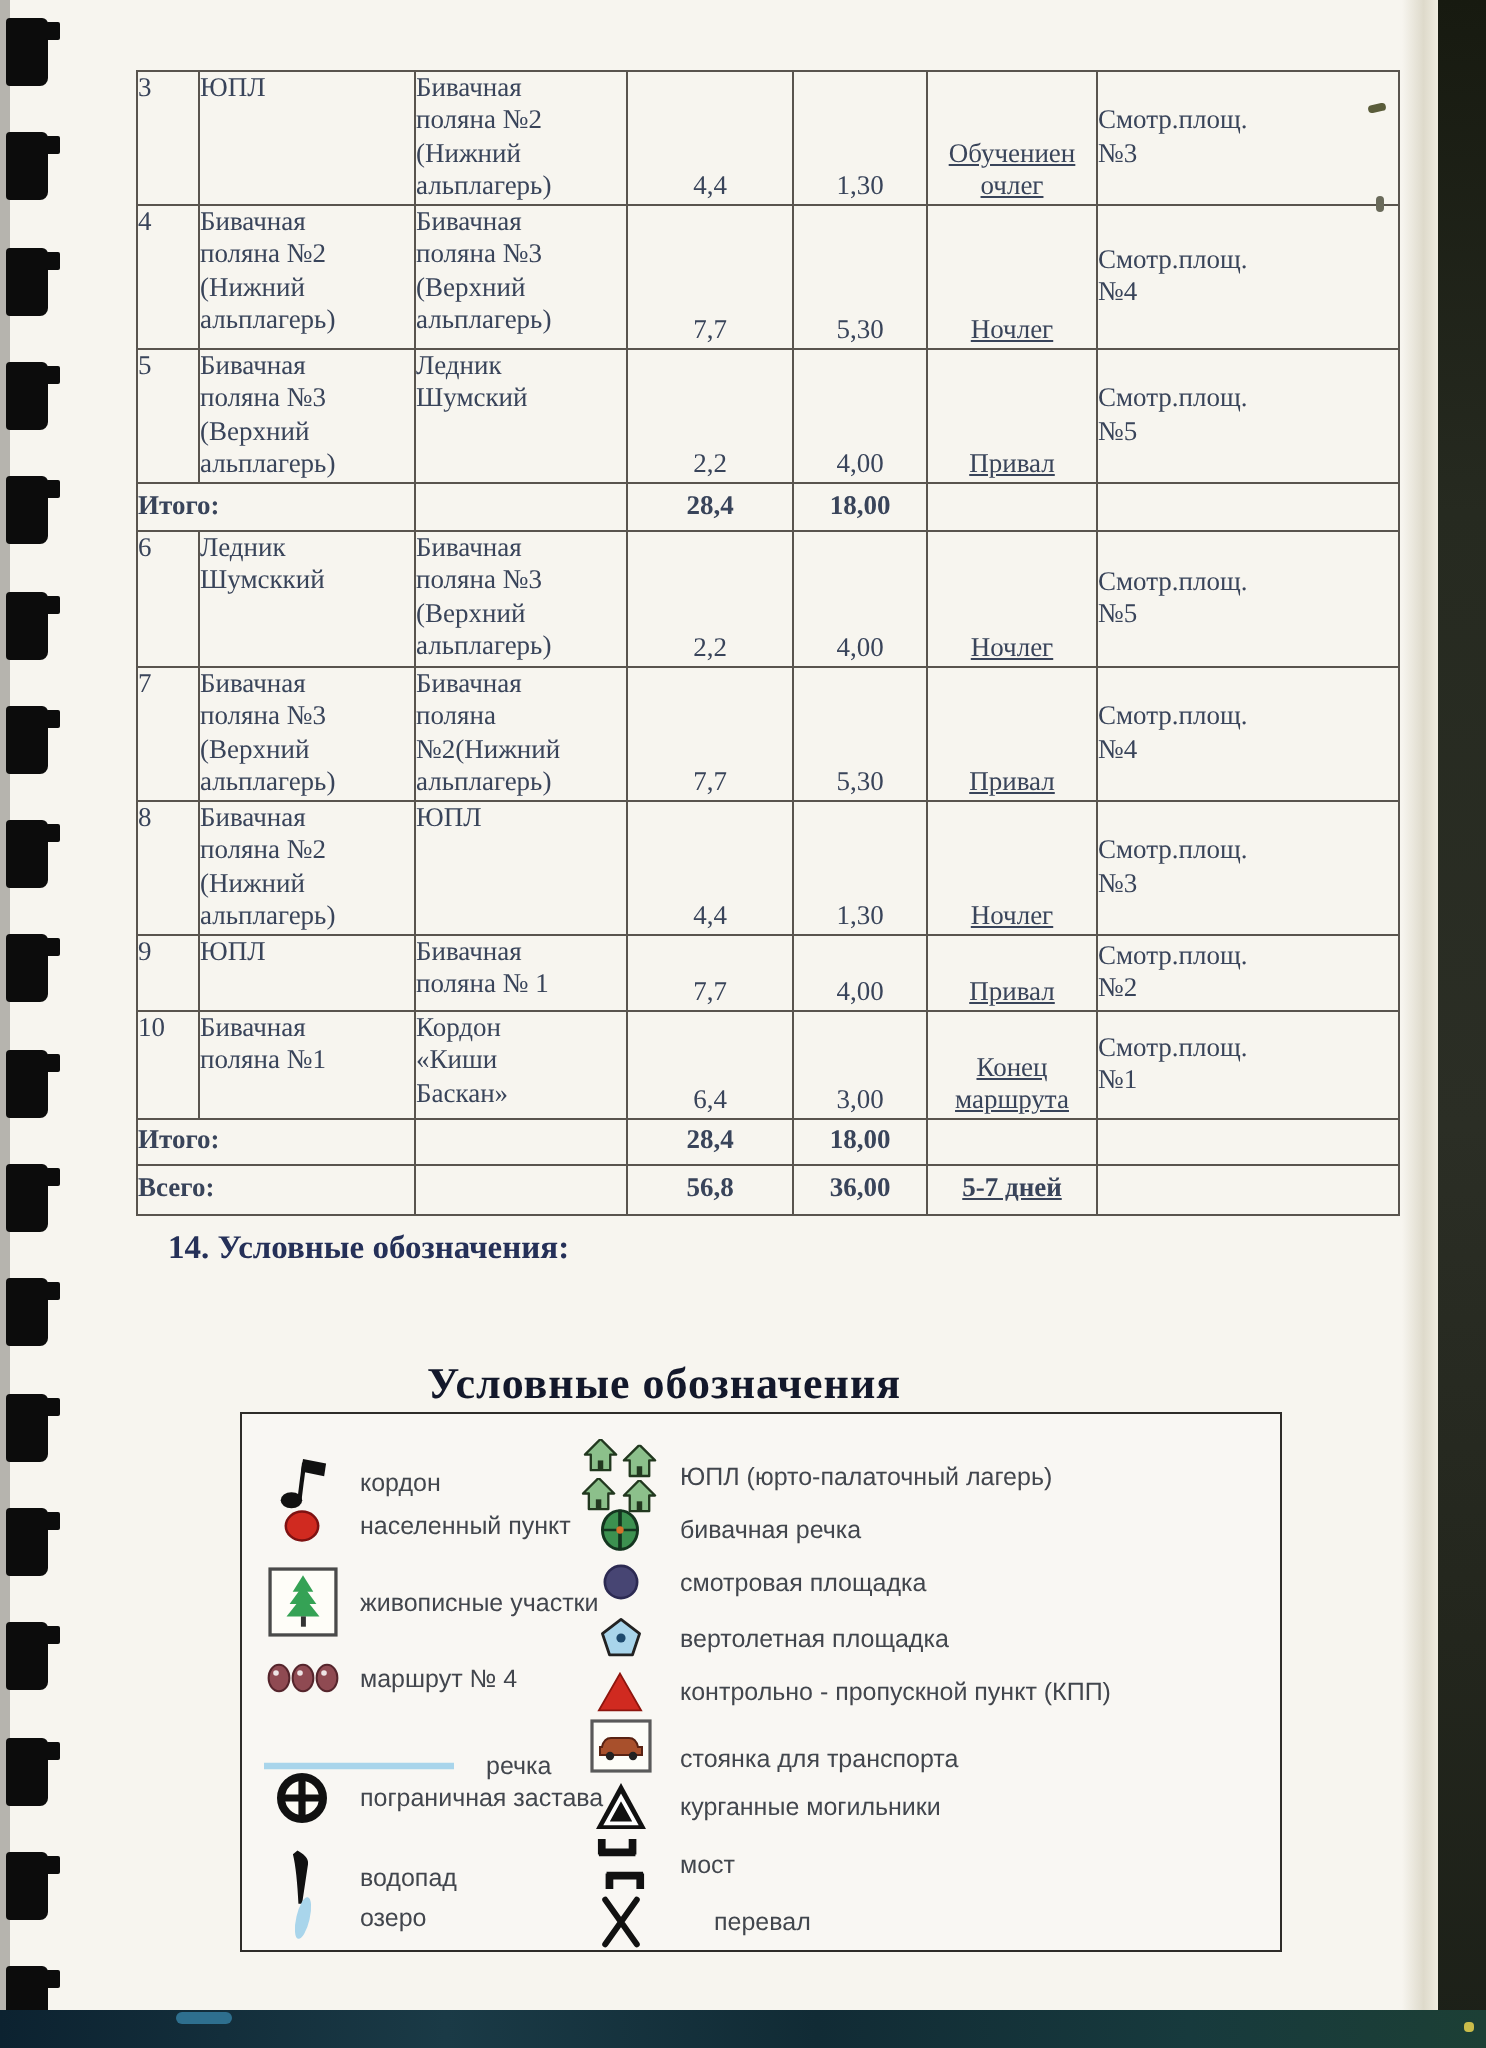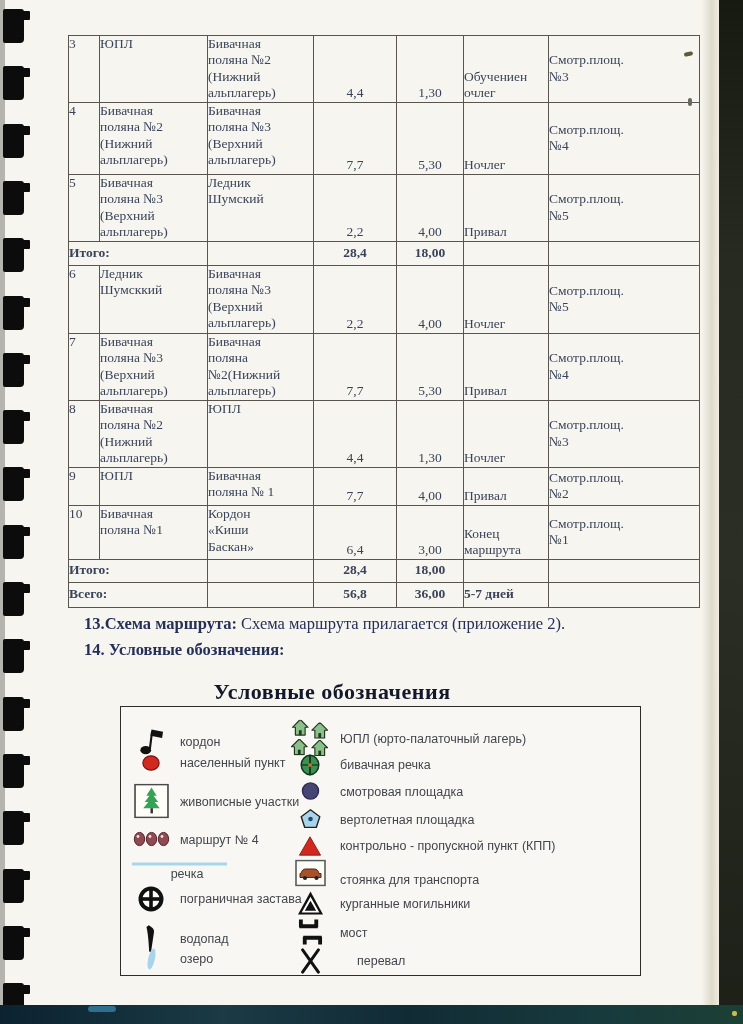--- a/index.html
+++ b/index.html
@@ -21,21 +21,21 @@
   .speck{position:absolute;border-radius:2px;}
 
   
   #route-table{position:absolute;left:68px;top:35px;}
   #route-table table{border-collapse:collapse;table-layout:fixed;width:624px;border:1.6px solid #3f3c38;}
   #route-table td{border:1px solid #59544e;color:#39445a;font-size:13.5px;line-height:1.22;
       overflow:hidden;padding:0;}
   td.c-num{vertical-align:top;padding:2px 0 0 7px;}
   td.c-from,td.c-to{vertical-align:top;padding:2px 2px 0 6px;white-space:pre-line;}
   td.c-km,td.c-time{vertical-align:bottom;text-align:center;padding-bottom:3px;}
-  td.c-act{vertical-align:bottom;padding-bottom:4px;white-space:pre-line;}
+  td.c-act{vertical-align:bottom;text-align:center;padding-bottom:4px;white-space:pre-line;text-decoration:underline;}
   td.c-view{vertical-align:middle;padding-left:6px;white-space:pre-line;}
   td.c-label{vertical-align:middle;font-weight:bold;padding-left:6px;color:#2c3247;}
   td.bold{font-weight:bold;vertical-align:middle;color:#2c3247;}
 
   
   #notes{position:absolute;left:84px;top:611px;font-size:16.5px;color:#253058;line-height:26px;}
   #notes .b{font-weight:bold;}
 
   
   #legend-title{position:absolute;left:120px;top:679px;width:520px;text-align:center;}
@@ -316,21 +316,20 @@
             <td class="c-km bold">56,8</td>
             <td class="c-time bold">36,00</td>
             <td class="c-act bold">5-7 дней</td>
             <td class="c-view"></td>
           </tr>
         </tbody>
       </table>
   </div>
 
   <div id="notes">
-    <div><span class="b">13.Схема  маршрута:</span><span> Схема маршрута прилагается (приложение 2).</span></div>
     <div><span class="b">14. Условные обозначения:</span><span></span></div>
   </div>
 
   <div id="legend-title"><span>Условные обозначения</span></div>
   <div id="legend-box">
     <div class="col-left">
         <div class="legend-item kordon" style="top: 34px;">
           <span class="ic">
             <svg>
               <use href="#sym-kordon"></use>
@@ -355,21 +354,21 @@
           <span class="lbl">живописные участки</span>
         </div>
         <div class="legend-item route-4" style="top: 132px;">
           <span class="ic">
             <svg>
               <use href="#sym-route-4"></use>
             </svg>
           </span>
           <span class="lbl">маршрут № 4</span>
         </div>
-        <div class="legend-item river" style="top: 164px; flex-direction: column;">
+        <div class="legend-item river" style="top: 176px;">
           <span class="ic">
             <svg>
               <use href="#sym-river"></use>
             </svg>
           </span>
           <span class="lbl">речка</span>
         </div>
         <div class="legend-item border-post" style="top: 192px;">
           <span class="ic">
             <svg>

